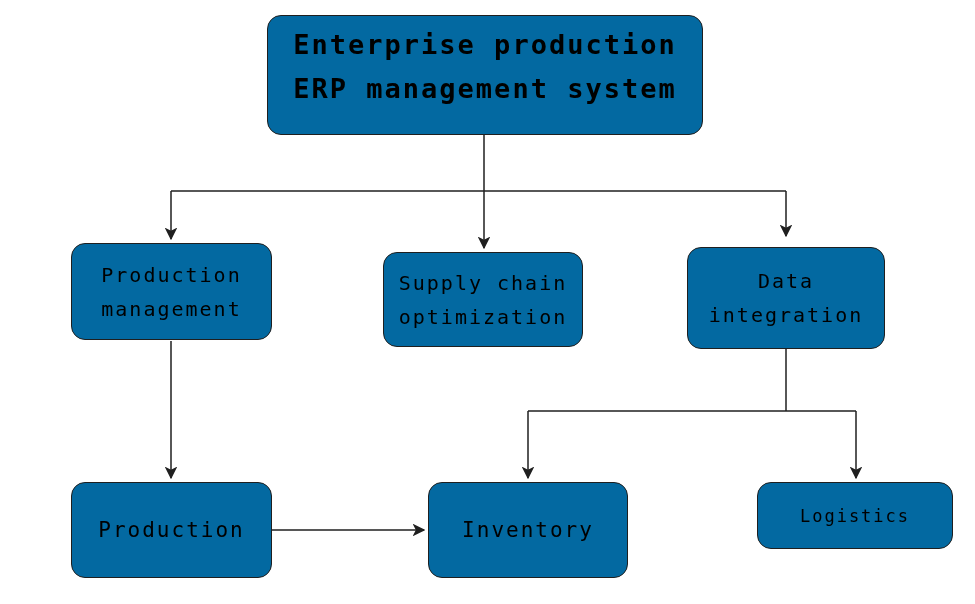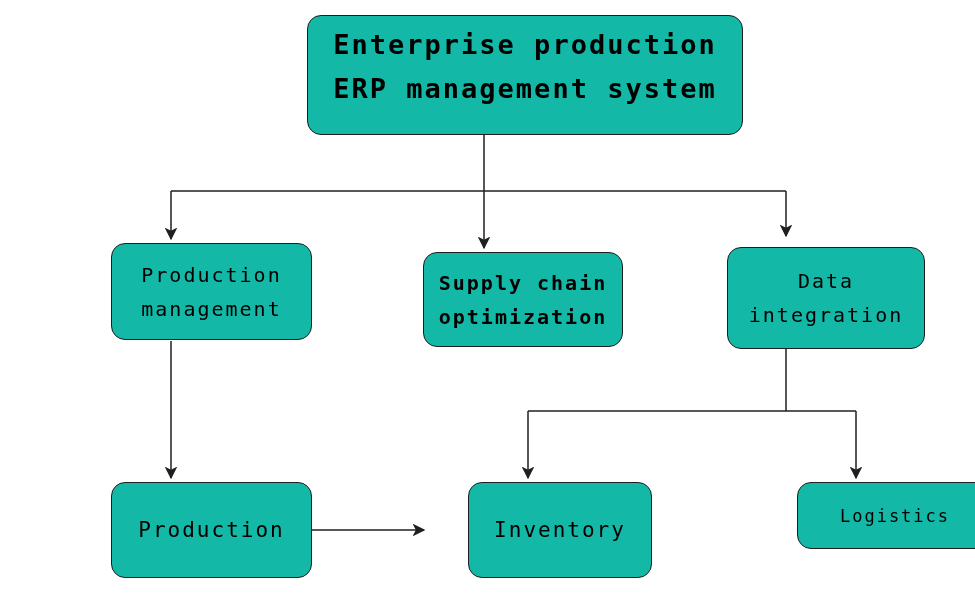--- a/index.html
+++ b/index.html
@@ -20,45 +20,44 @@
     left: 0;
     top: 0;
     width: 975px;
     height: 604px;
   }
   .node {
     position: absolute;
     box-sizing: border-box;
     border: 1.6px solid #1f1f1f;
     border-radius: 14px;
-    background: #14b8a6;
+    background: #0369a1;
     display: flex;
     justify-content: center;
     align-items: center;
     text-align: center;
     white-space: pre-line;
     color: #000000;
     letter-spacing: 2px;
     font-size: 20px;
     line-height: 34px;
-    margin-left: 40px;
   }
   .node-root {
     left: 267px; top: 15px; width: 436px; height: 120px;
     font-weight: bold;
     font-size: 27px;
     line-height: 44px;
     align-items: flex-start;
     padding-top: 7px;
   }
   .node-pm  { left: 71px;  top: 243px; width: 201px; height: 97px; }
-  .node-sc  { left: 383px; top: 252px; width: 200px; height: 95px; font-weight: bold; }
+  .node-sc  { left: 383px; top: 252px; width: 200px; height: 95px; }
   .node-di  { left: 687px; top: 247px; width: 198px; height: 102px; }
   .node-prod{ left: 71px;  top: 482px; width: 201px; height: 96px; font-size: 21px; }
-  .node-inv { left: 428px; top: 482px; width: 184px; height: 96px; font-size: 21px; text-align: center; }
+  .node-inv { left: 428px; top: 482px; width: 200px; height: 96px; font-size: 21px; text-align: center; }
   .node-log { left: 757px; top: 482px; width: 196px; height: 67px; font-size: 17px; }
 </style>
 </head>
 <body>
 
 <div class="canvas">
 
   <svg class="connectors" viewBox="0 0 975 604" xmlns="http://www.w3.org/2000/svg">
     <defs>
       <marker id="arrow" viewBox="0 0 10 10" refX="9" refY="5" markerWidth="8.5" markerHeight="8.5" orient="auto-start-reverse">

